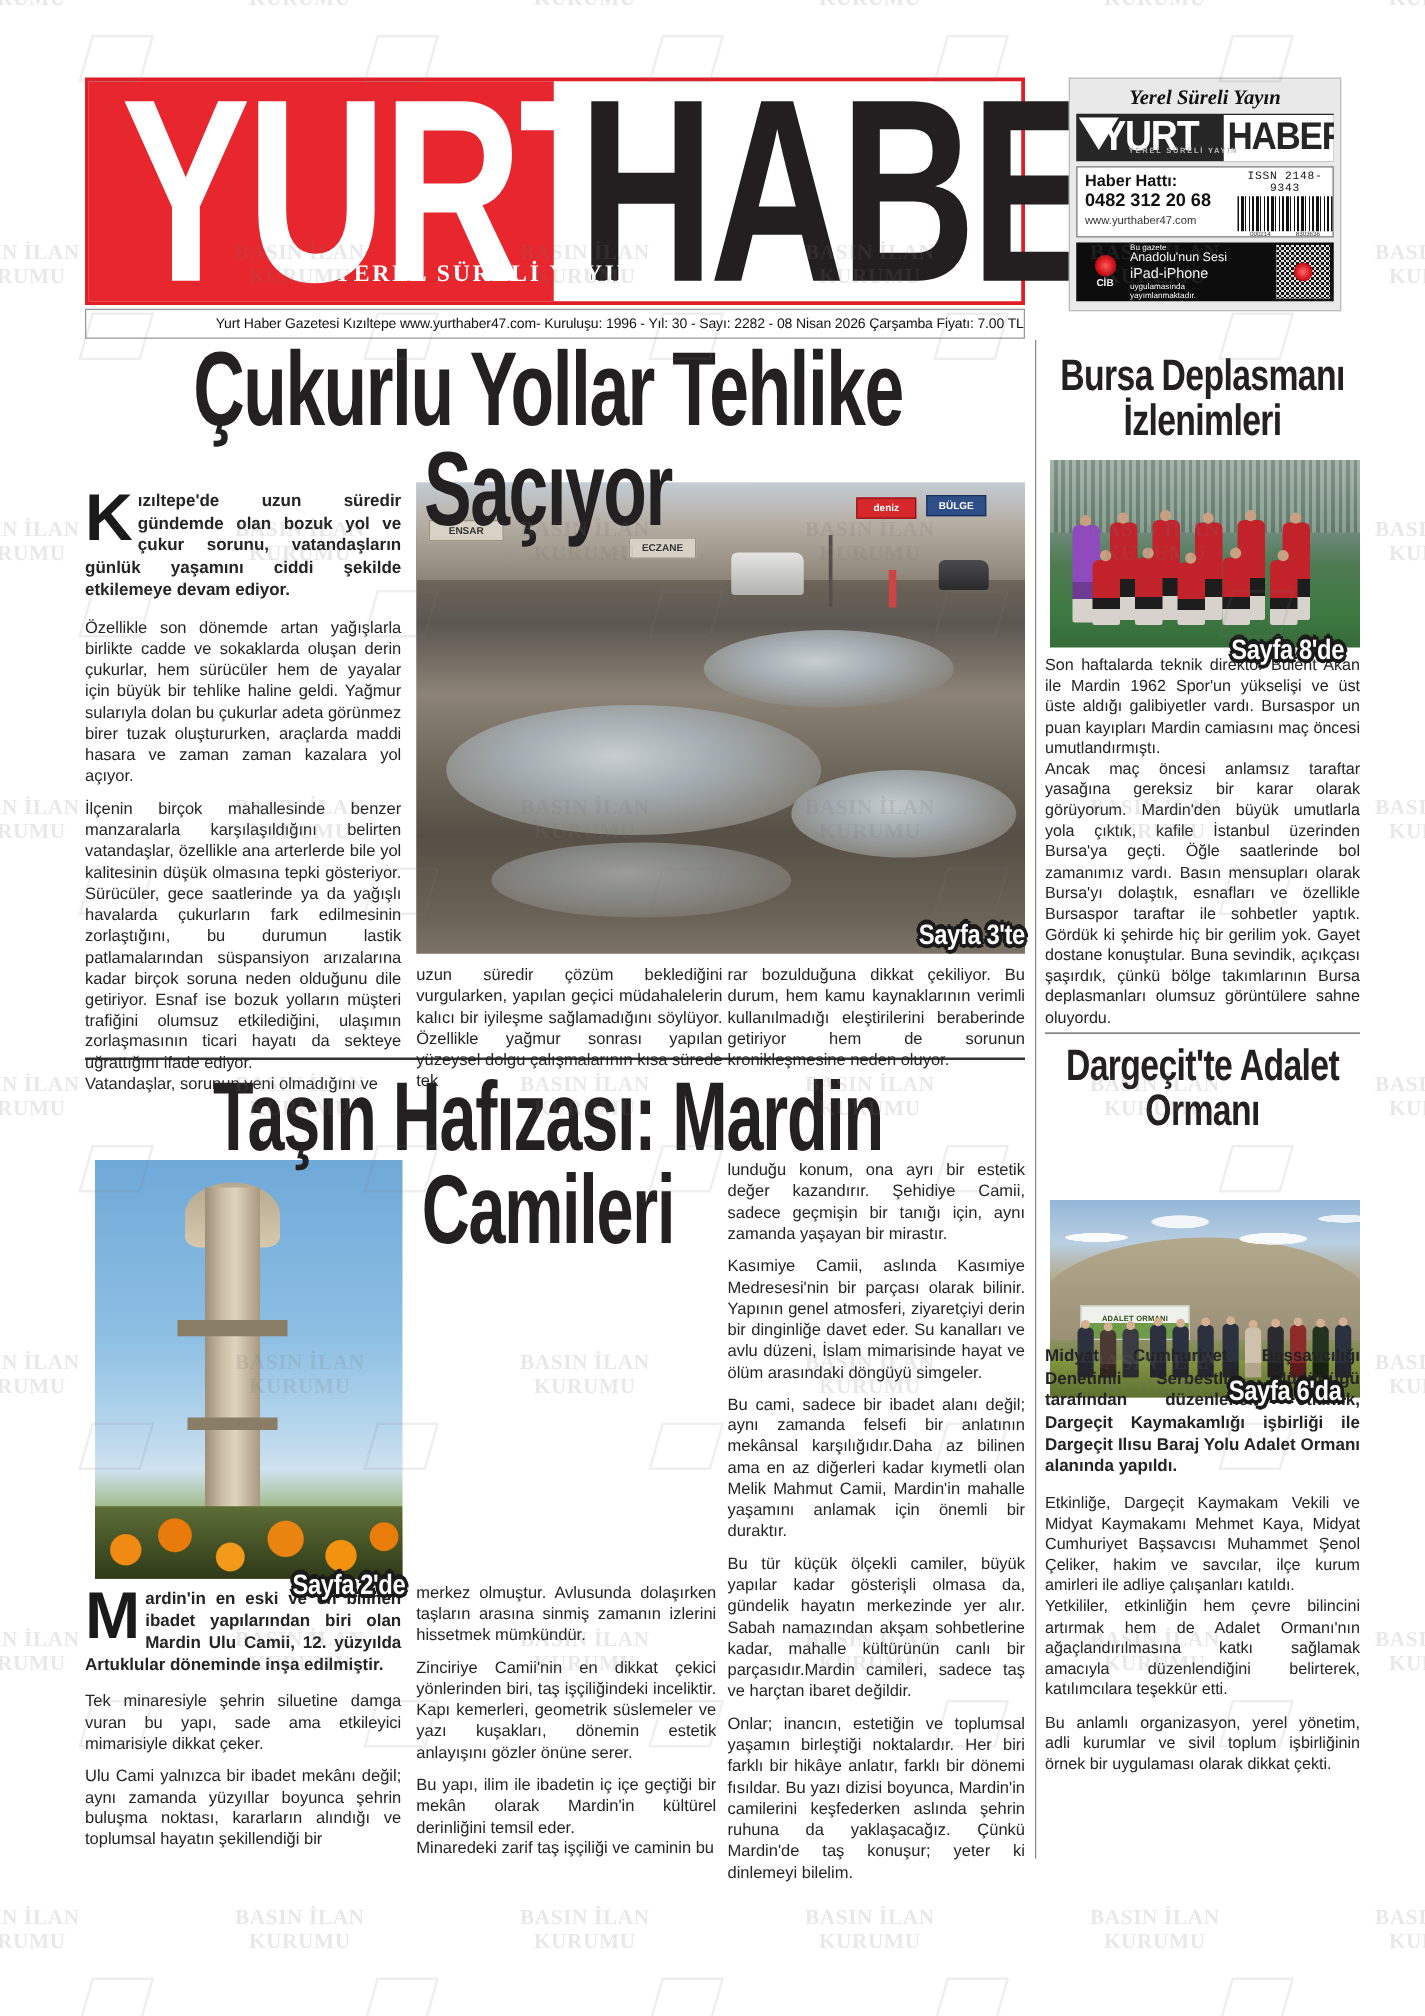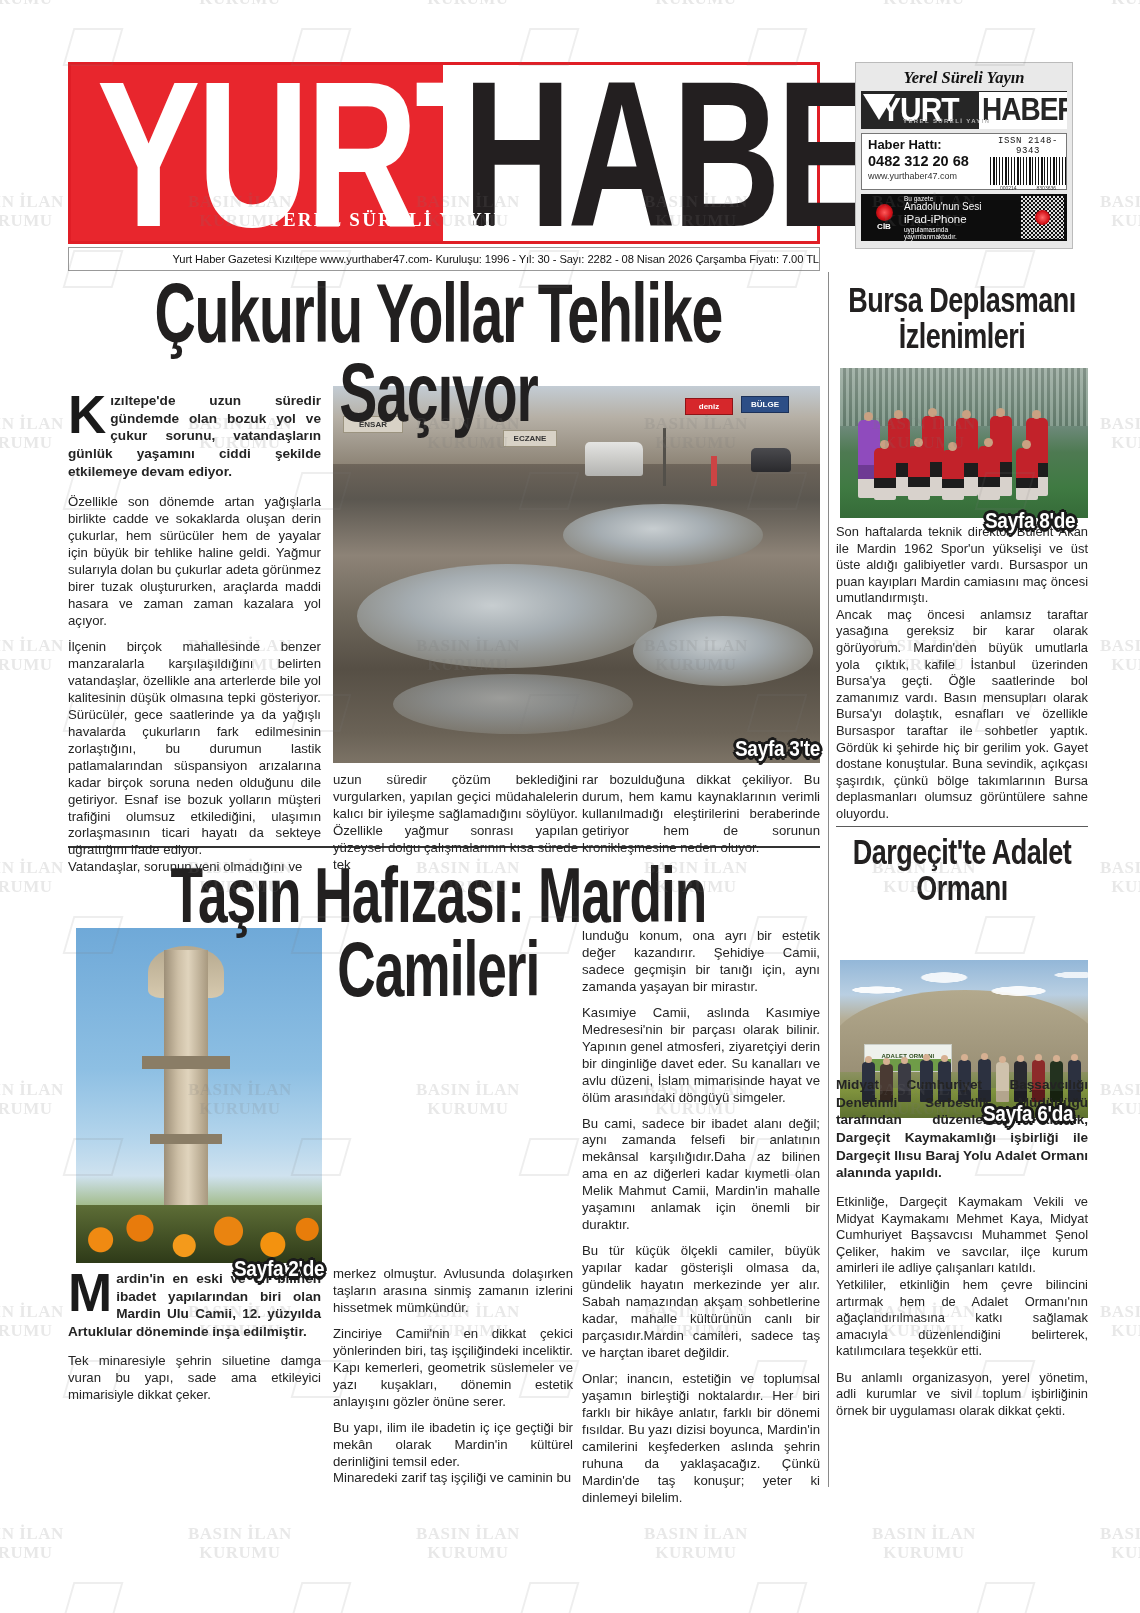--- a/index.html
+++ b/index.html
@@ -670,20 +670,21 @@
     <div class="balcony" style="top:206px; left:74px; width:72px; height:10px;"></div>
     <div class="flowers"></div>
   </div>
   <div class="pagetag" style="left:234px; top:1260px;">Sayfa 2'de</div>
 
   <div class="col" style="left:68px; top:1270px; width:253px;">
     <p class="bold-lead dropcap-wrap tight">
       <span class="dropcap">M</span><span>ardin'in en eski ve en bilinen ibadet yapılarından biri olan Mardin Ulu Camii, 12. yüzyılda Artuklular döneminde inşa edilmiştir.</span>
     </p>
     <p style="margin-top:12px;">Tek minaresiyle şehrin siluetine damga vuran bu yapı, sade ama etkileyici mimarisiyle dikkat çeker.</p>
+    <p class="tight">Ulu Cami yalnızca bir ibadet mekânı değil; aynı zamanda yüzyıllar boyunca şehrin buluşma noktası, kararların alındığı ve toplumsal hayatın şekillendiği bir</p>
   </div>
 
   <div class="col" style="left:333px; top:1266px; width:240px;">
     <p>merkez olmuştur. Avlusunda dolaşırken taşların arasına sinmiş zamanın izlerini hissetmek mümkündür.</p>
     <p>Zinciriye Camii'nin en dikkat çekici yönlerinden biri, taş işçiliğindeki inceliktir. Kapı kemerleri, geometrik süslemeler ve yazı kuşakları, dönemin estetik anlayışını gözler önüne serer.</p>
     <p class="tight">Bu yapı, ilim ile ibadetin iç içe geçtiği bir mekân olarak Mardin'in kültürel derinliğini temsil eder.</p>
     <p class="tight">Minaredeki zarif taş işçiliği ve caminin bu</p>
   </div>
 
   <div class="col" style="left:582px; top:928px; width:238px;">

